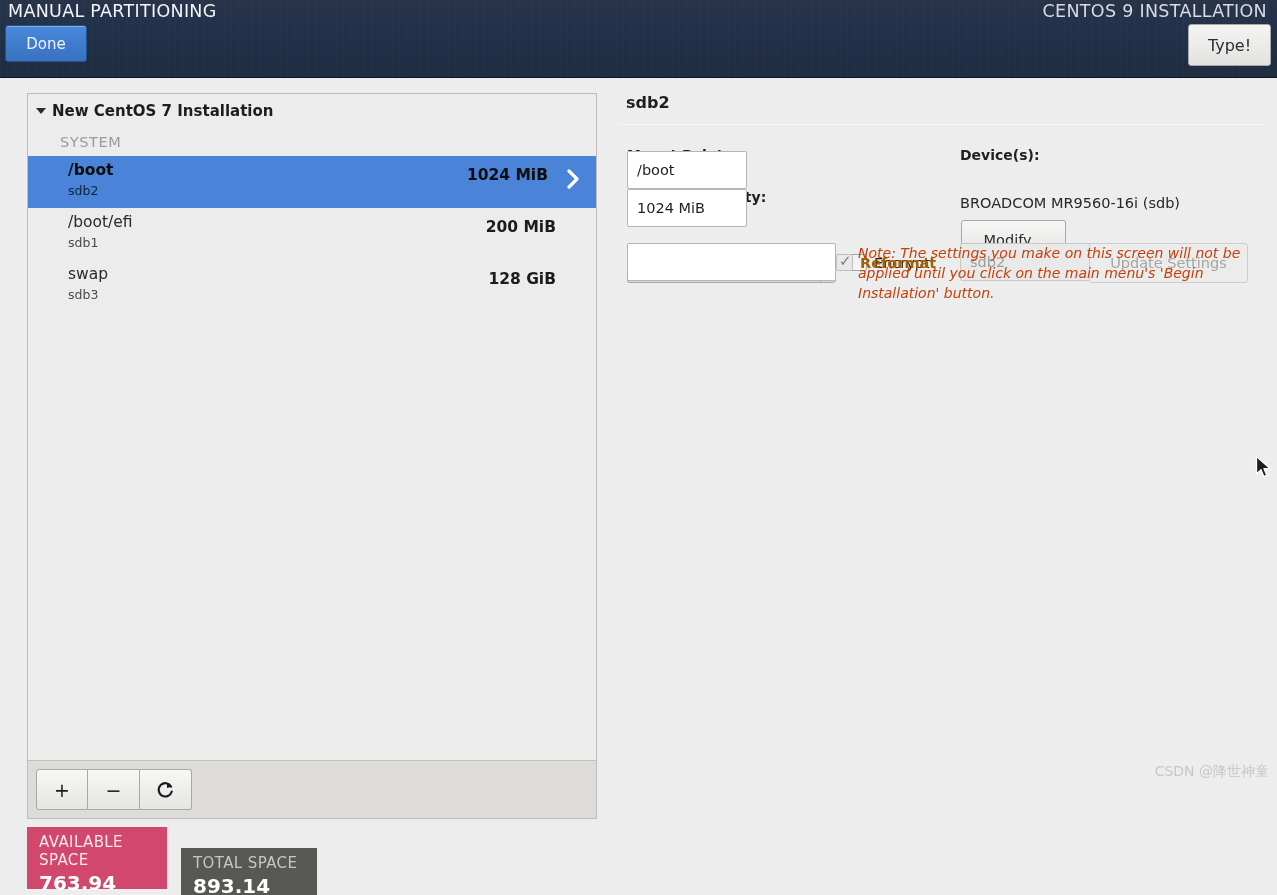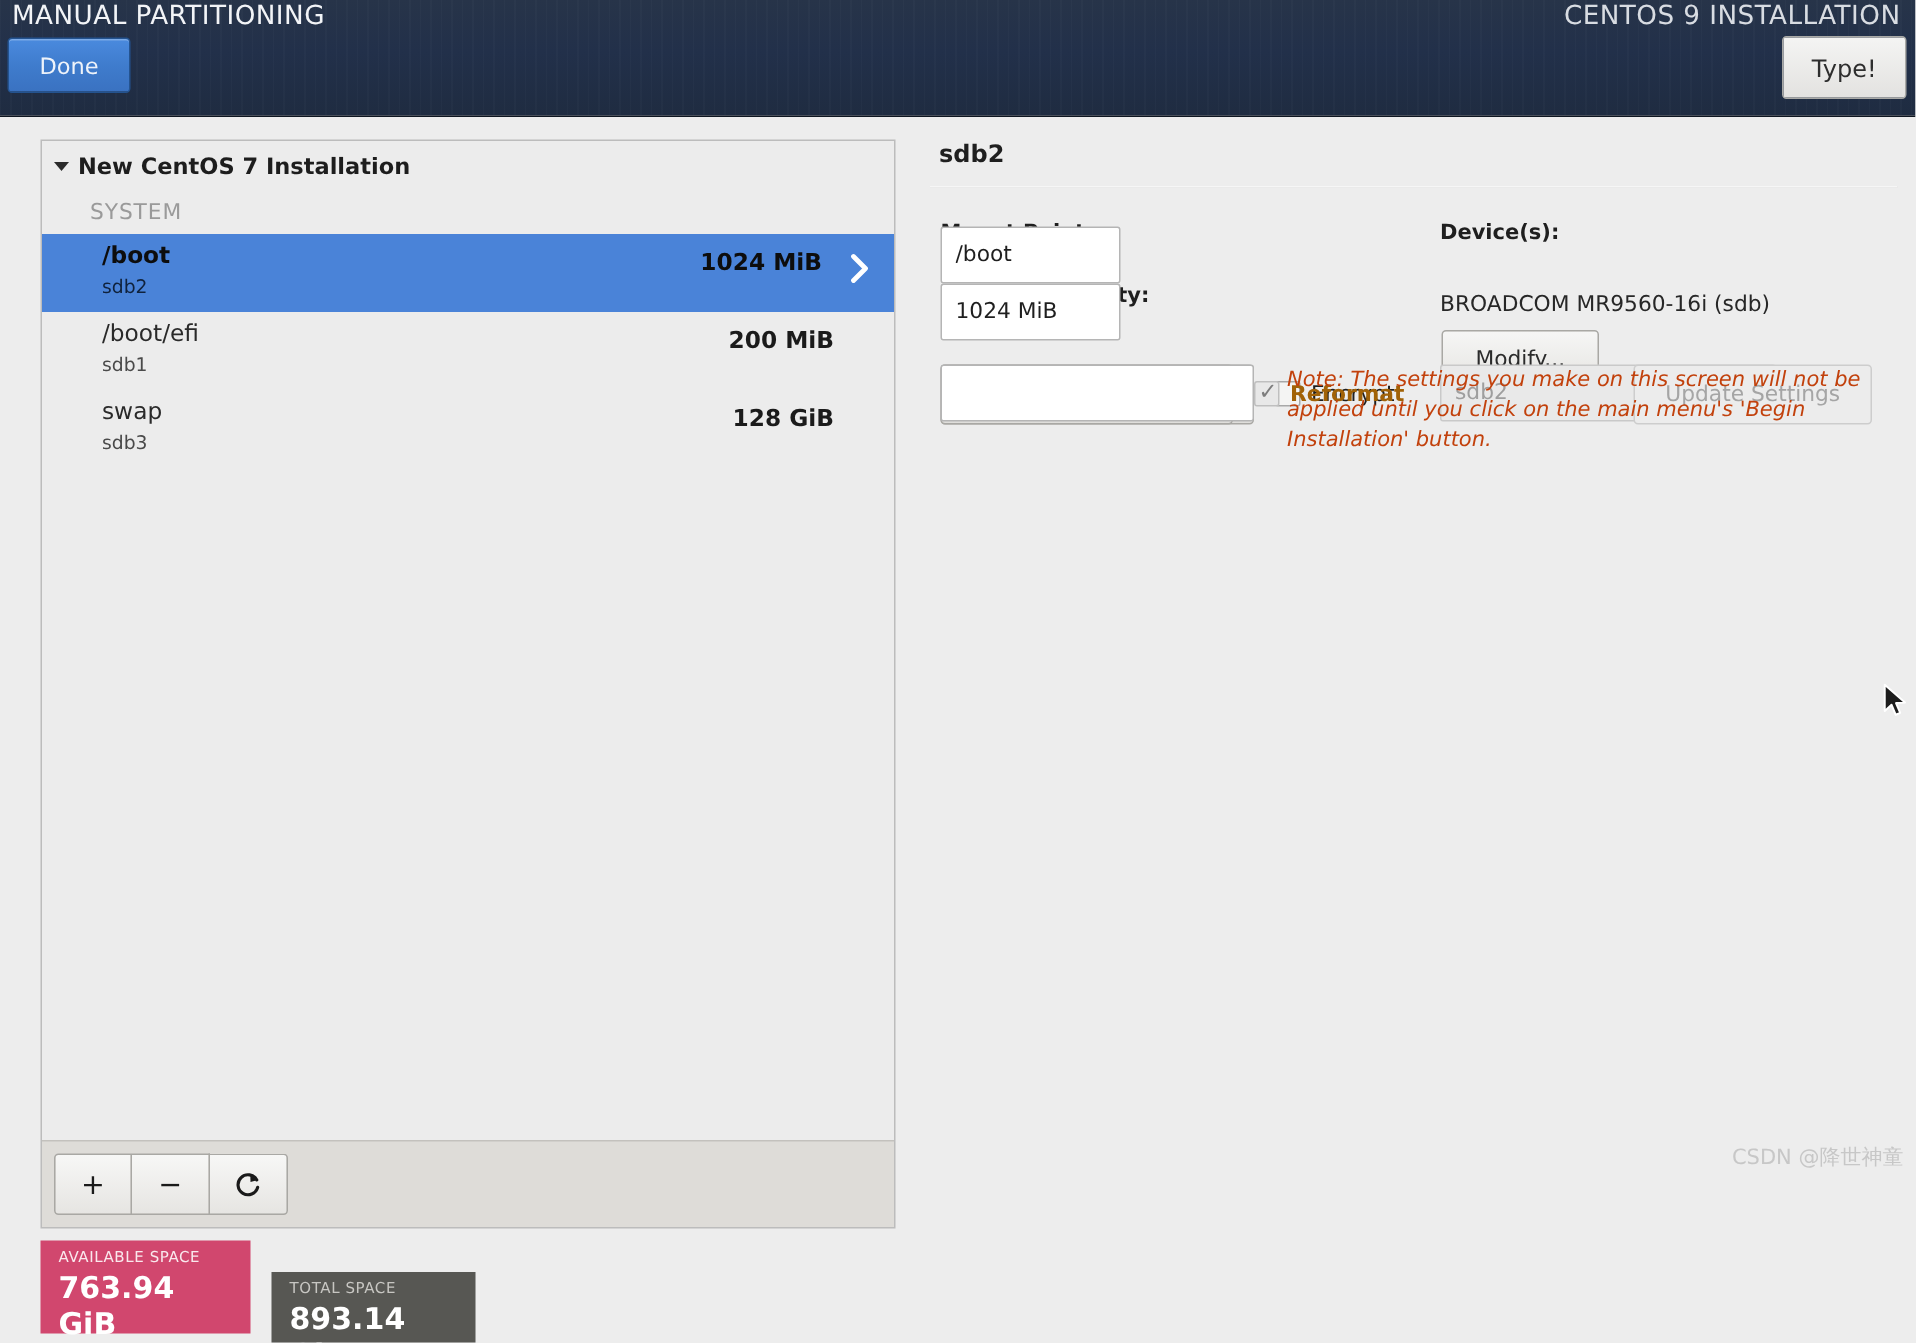--- a/index.html
+++ b/index.html
@@ -158,21 +158,21 @@
   
   .space-badge {
     position: absolute;
     height: 62px;
     padding: 6px 12px 0 12px;
     color: #fff;
   }
   .badge-avail { left: 27px; top: 827px; width: 140px; background: #d1476e; }
   .badge-total { left: 181px; top: 848px; width: 136px; background: #575753; }
   .badge-cap {
-    font-size: 10px; letter-spacing: 0.4px;
+    font-size: 15px; letter-spacing: 0.4px;
     color: rgba(255,255,255,0.88);
   }
   .badge-val { font-size: 20px; font-weight: bold; margin-top: 2px; }
   .badge-total .badge-cap { color: #c7c6c2; }
 
   
   .right-panel {
     position: absolute; left: 620px; top: 93px;
     width: 645px; height: 730px;
   }

